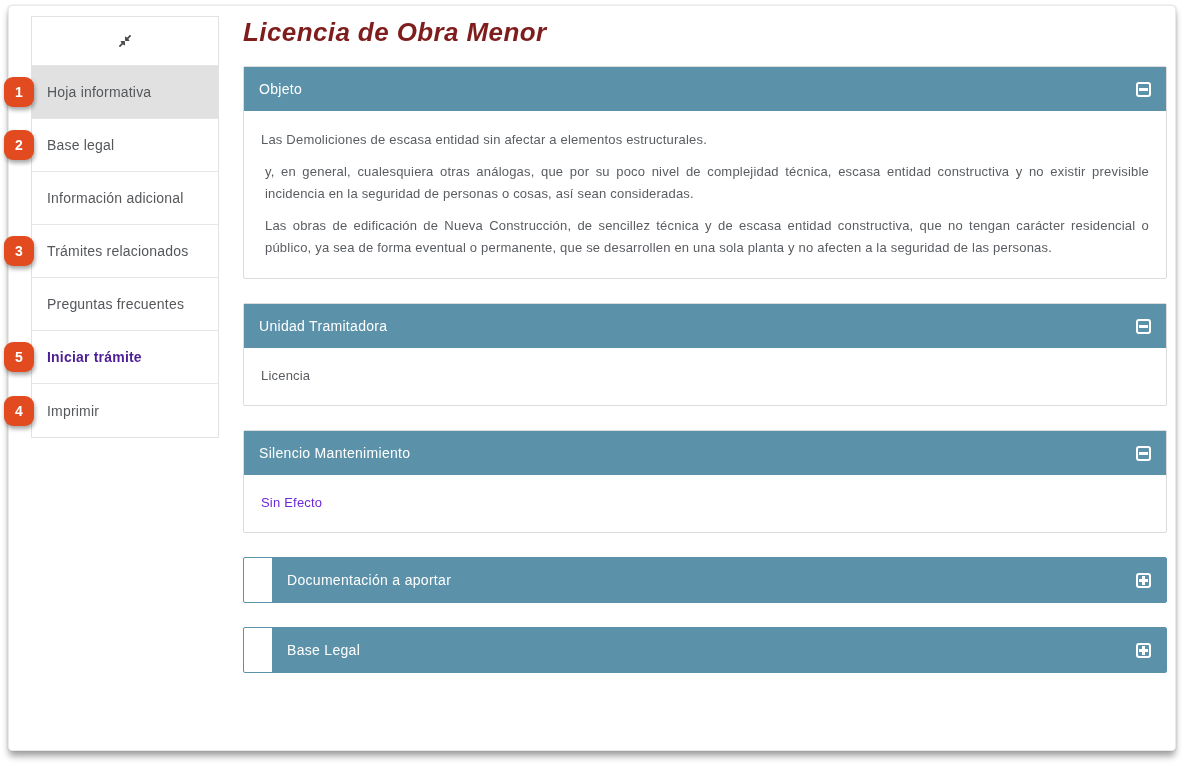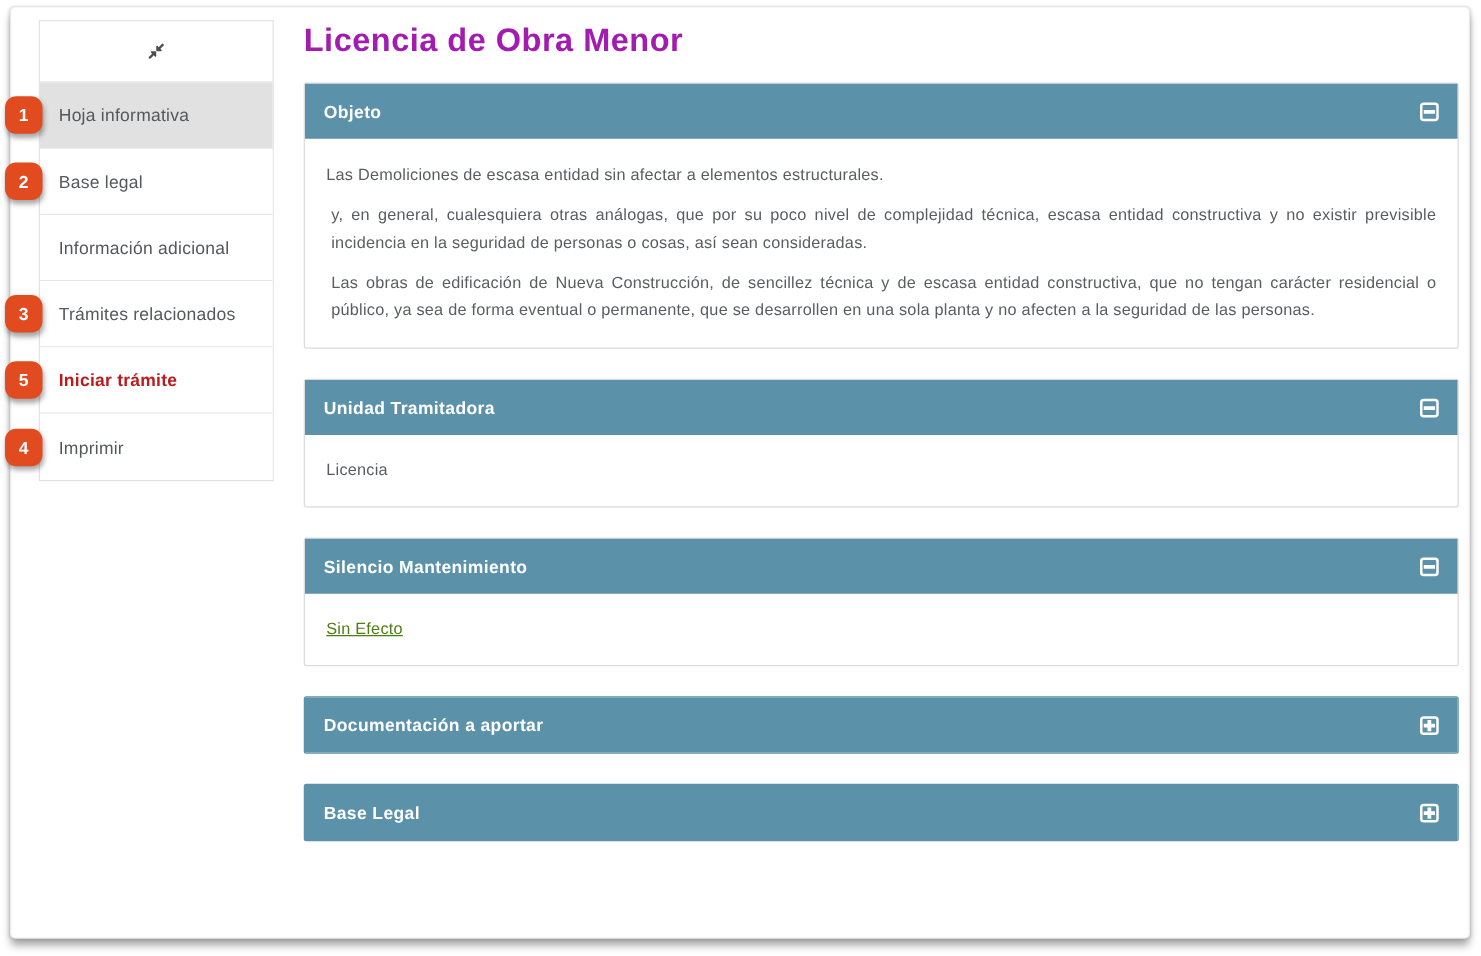--- a/index.html
+++ b/index.html
@@ -44,57 +44,58 @@
     padding-left: 15px;
     font-size: 14px;
     letter-spacing: 0.2px;
     color: #55575b;
     border-bottom: 1px solid #e6e6e6;
     cursor: pointer;
     background: #fff;
   }
   .side-item:last-child { border-bottom: none; }
   .side-item.active { background: #e1e1e1; }
-  .side-item.bold .side-label { font-weight: bold; color: #b91c1c; }
+  .side-item.bold .side-label { font-weight: bold; color: #4c1d95; }
   .badge {
     position: absolute;
     left: -28px; top: 50%;
     transform: translateY(-50%);
     width: 30px; height: 30px;
     background: #e14b1f;
     border-radius: 9px;
     color: #fff;
     font-size: 14px; font-weight: bold;
     display: flex; align-items: center; justify-content: center;
     box-shadow: 1px 3px 4px rgba(0,0,0,0.35);
   }
 
   
   .main { flex: 1; margin-left: 24px; min-width: 0; }
   .page-title {
     font-size: 26px;
     font-weight: 600;
     letter-spacing: 0.4px;
-    color: #a21caf;
+    color: #7f1d1d;
     margin: 2px 0 18px;
+    font-style: italic;
   }
   .panel {
     border: 1px solid #dcdcdc;
     border-radius: 2px;
     margin-bottom: 24px;
     background: #fff;
   }
-  .panel.collapsed { border-color: #5b92aa; }
+  .panel.collapsed { border-color: #5b92aa; padding-left: 28px; }
   .panel-heading {
     background: #5b92aa;
     color: #fff;
     height: 44px;
     padding: 0 15px;
     display: flex; align-items: center; justify-content: space-between;
-    font-size: 14px; font-weight: bold;
+    font-size: 14px; font-weight: normal;
     letter-spacing: 0.3px;
     cursor: pointer;
   }
   .toggle-icon {
     position: relative;
     width: 15px; height: 15px;
     border: 2px solid #fff;
     border-radius: 3px;
     display: inline-block;
     flex-shrink: 0;
@@ -118,22 +119,21 @@
     padding: 18px 17px 9px;
     font-size: 13px;
     line-height: 22px;
     letter-spacing: 0.2px;
     color: #595d61;
   }
   .panel-body p { margin-bottom: 10px; text-align: justify; }
   .panel-body p:not(:first-child) { padding-left: 4px; }
   .panel-body.single { padding: 17px 17px 18px; }
   .body-link {
-    color: #4d7c0f;
-    text-decoration: underline;
+    color: #6d28d9;
     cursor: pointer;
   }
 </style>
 </head>
 <body>
 
 <div class="page-frame">
   <div class="layout">
 
     <nav class="sidebar">
@@ -151,20 +151,23 @@
           <span class="badge">2</span>
           <span class="side-label">Base legal</span>
         </li>
         <li class="side-item">
           <span class="side-label">Información adicional</span>
         </li>
         <li class="side-item">
           <span class="badge">3</span>
           <span class="side-label">Trámites relacionados</span>
         </li>
+        <li class="side-item">
+          <span class="side-label">Preguntas frecuentes</span>
+        </li>
         <li class="side-item bold">
           <span class="badge">5</span>
           <span class="side-label">Iniciar trámite</span>
         </li>
         <li class="side-item">
           <span class="badge">4</span>
           <span class="side-label">Imprimir</span>
         </li>
       </ul>
     </nav>

